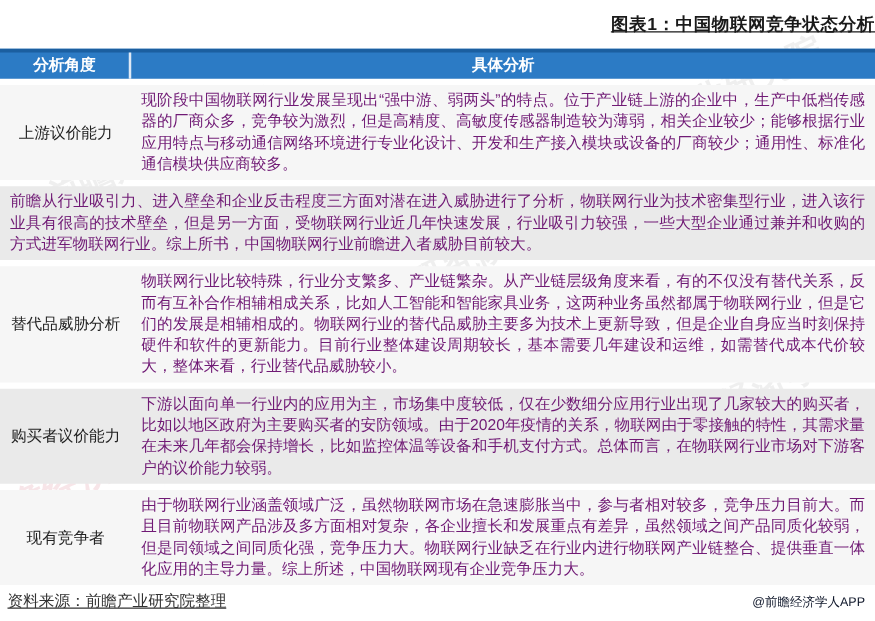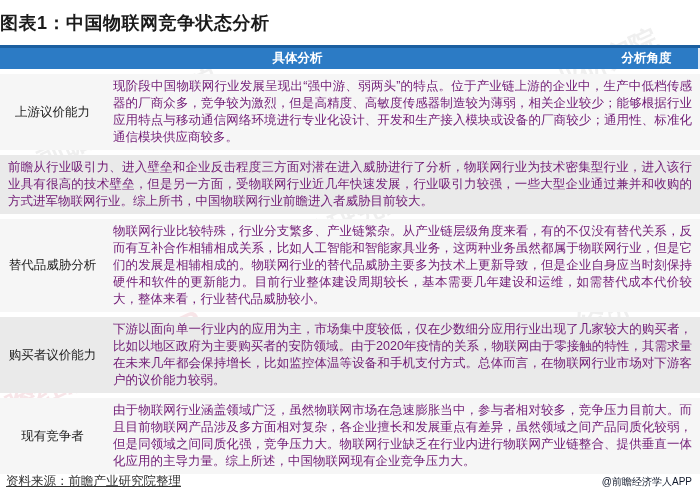--- a/index.html
+++ b/index.html
@@ -8,26 +8,27 @@
     width: 700px; height: 497px;
     background: #ffffff;
     font-family: "Liberation Sans", "DejaVu Sans", sans-serif;
     position: relative;
     overflow: hidden;
     color: #2b2b2b;
   }
   .page { position: relative; z-index: 1; width: 700px; height: 497px; }
 
   .title {
-    text-align: left;
-    font-size: 18px;
+    text-align: right;
+    font-size: 14px;
     font-weight: bold;
     color: #1a1a1a;
     padding-top: 11px;
     letter-spacing: 0.5px;
+    text-decoration: underline;
   }
 
   .tbl { margin-top: 10px; width: 700px; }
 
   .thead {
     display: flex;
     background: #2c7bc5;
     border-top: 3px solid #1b5fa0;
     height: 24px;
     align-items: stretch;
@@ -110,22 +111,22 @@
 <span class="wm wm-gray wm4">前瞻经济学人</span>
 <span class="wm wm-pink wm5">前瞻经济学人APP</span>
 
 <div class="page">
 
   <div class="title">图表1：中国物联网竞争状态分析</div>
 
   <div class="tbl">
 
     <div class="thead">
+      <div class="th th-angle">分析角度</div>
       <div class="th th-analysis">具体分析</div>
-      <div class="th th-angle">分析角度</div>
     </div>
 
     <div class="tbody">
 
       <div class="row">
         <div class="cell-angle">上游议价能力</div>
         <div class="cell-analysis">现阶段中国物联网行业发展呈现出“强中游、弱两头”的特点。位于产业链上游的企业中，生产中低档传感器的厂商众多，竞争较为激烈，但是高精度、高敏度传感器制造较为薄弱，相关企业较少；能够根据行业应用特点与移动通信网络环境进行专业化设计、开发和生产接入模块或设备的厂商较少；通用性、标准化通信模块供应商较多。</div>
       </div>
 
       <div class="row">

